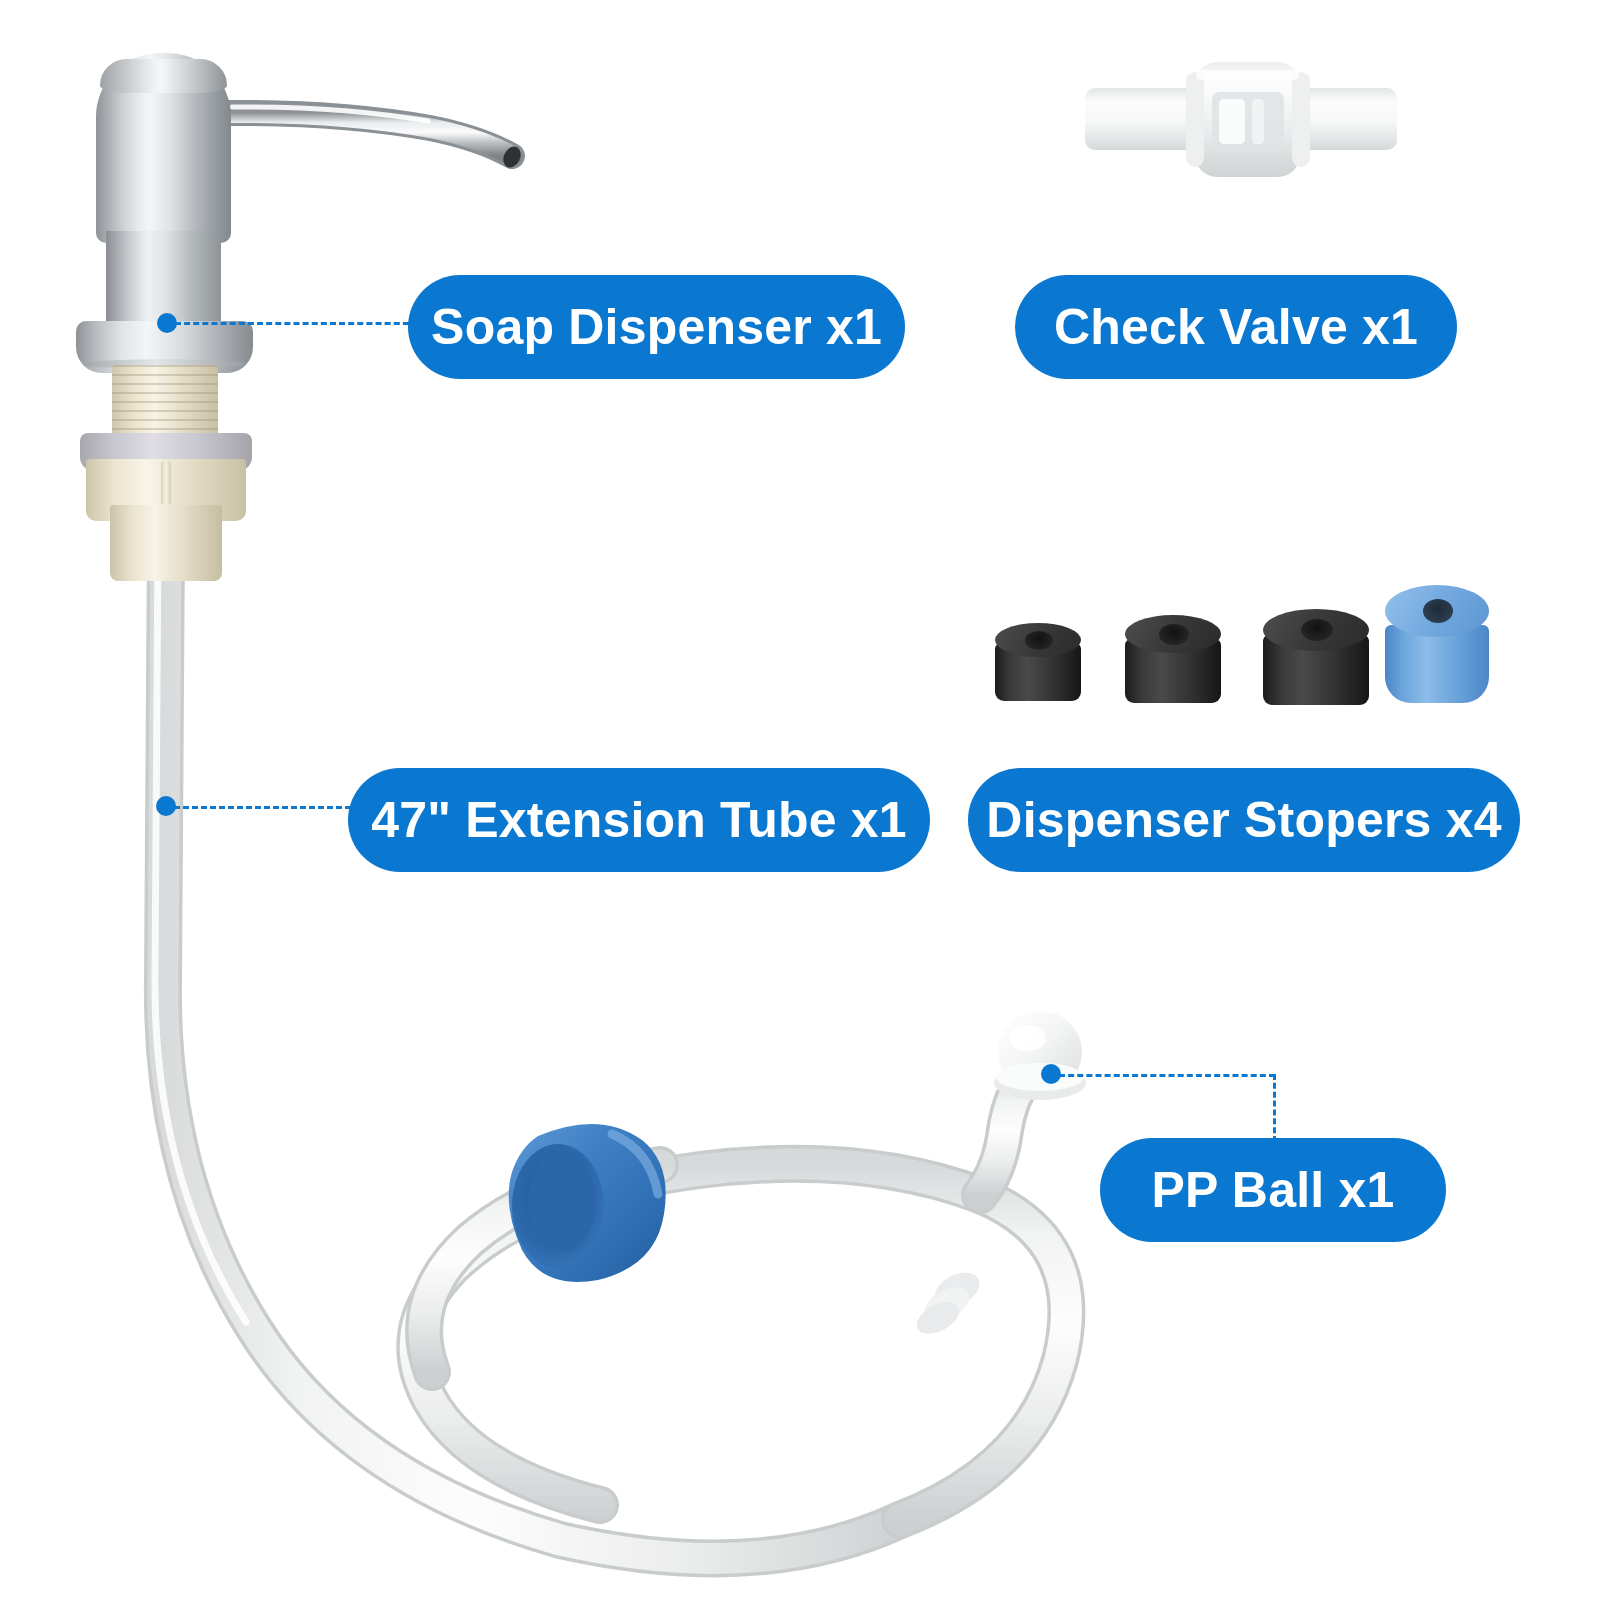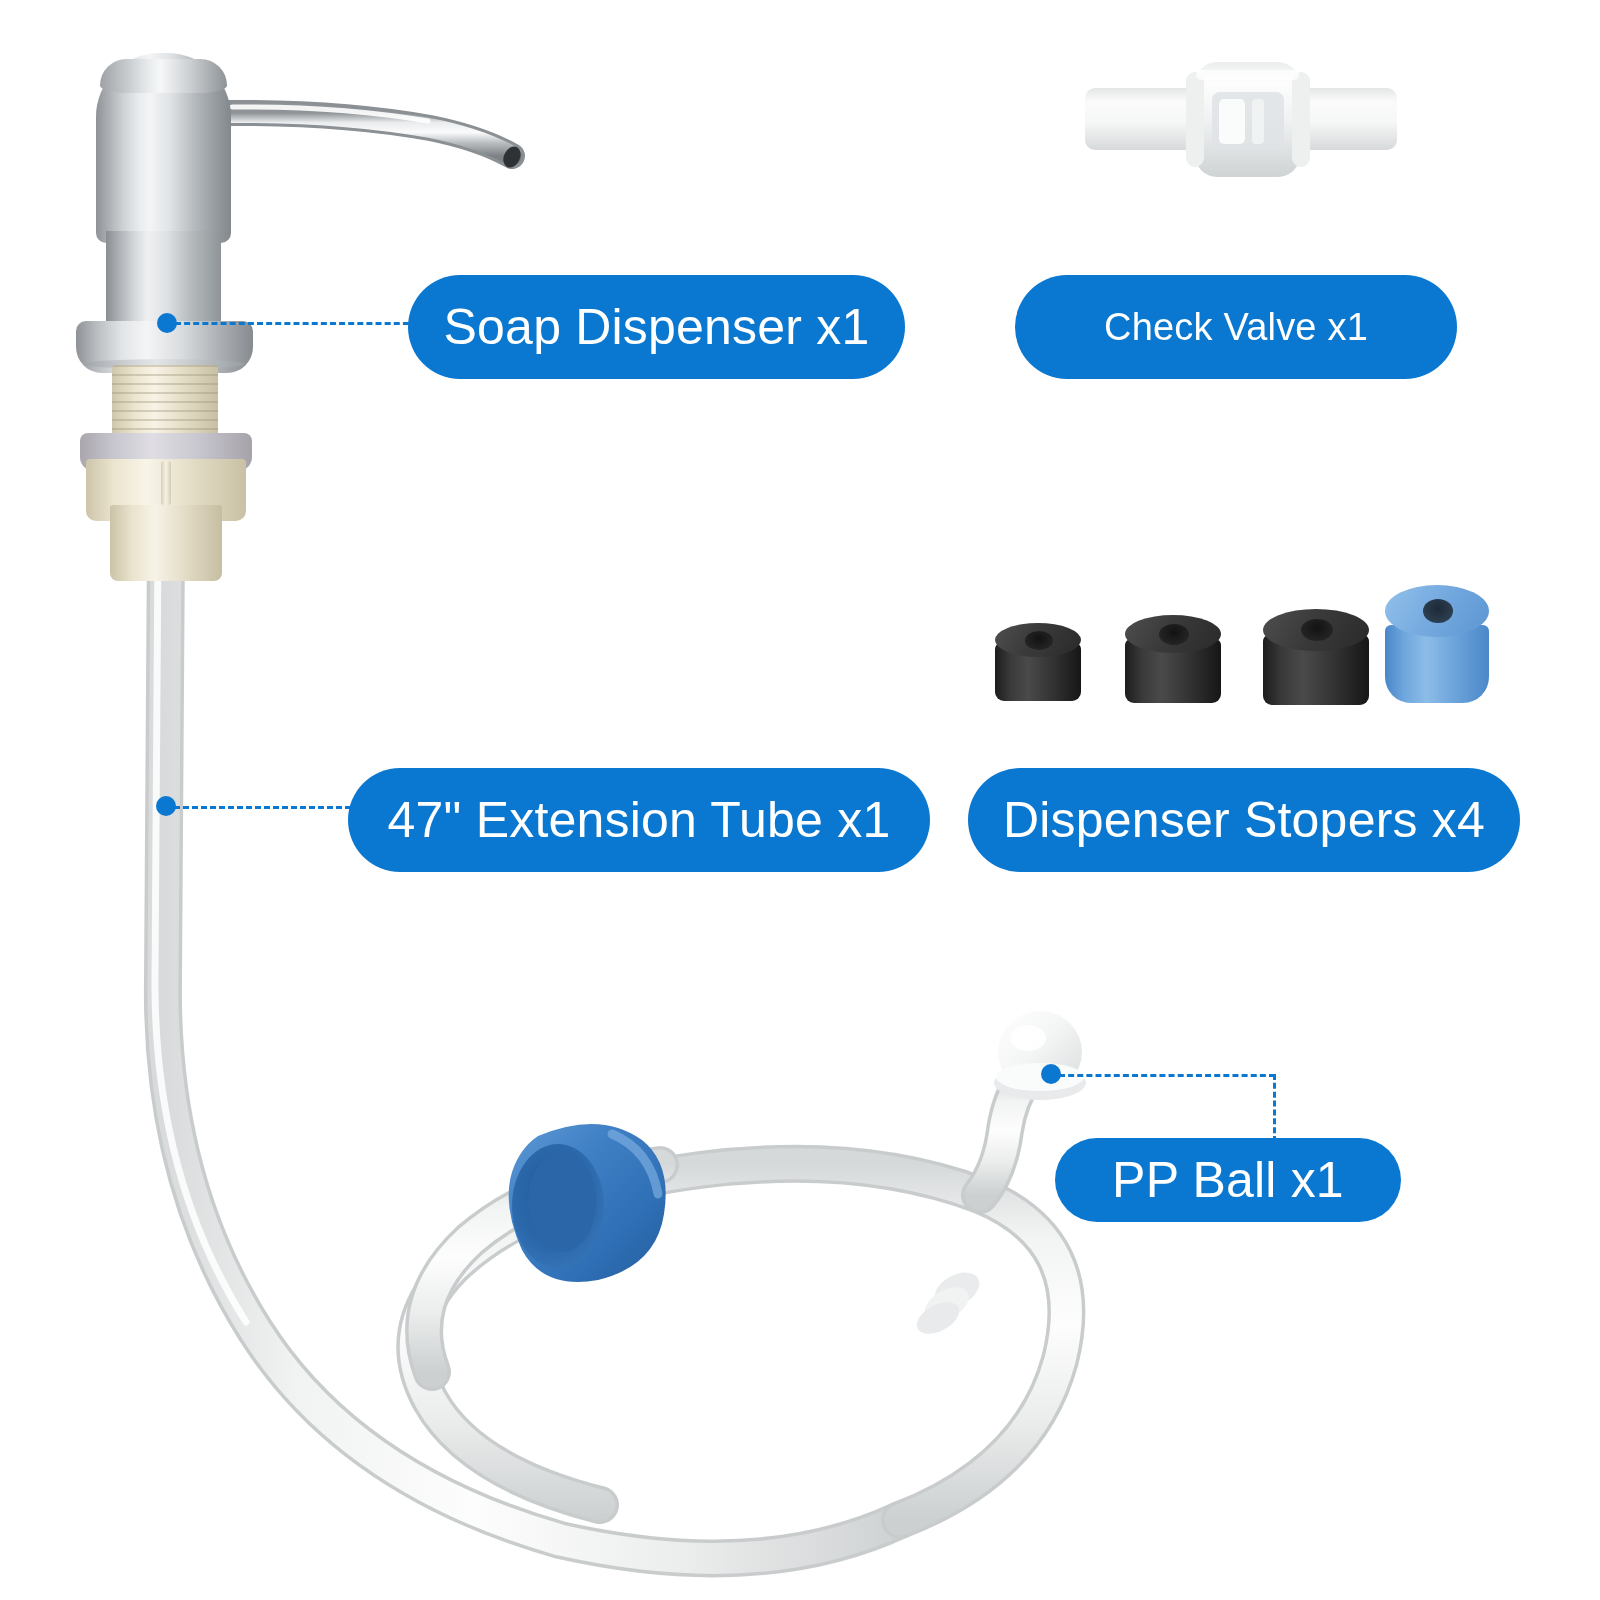--- a/index.html
+++ b/index.html
@@ -11,31 +11,31 @@
   }
   #stage{position:relative;width:1600px;height:1600px;background:#fff;}
 
   
   .pill{
     position:absolute;
     display:flex;align-items:center;justify-content:center;
     background:var(--accent,#0a78d0);
     color:#fff;
     border-radius:9999px;
-    font-weight:normal;
+    font-weight:bold;
     letter-spacing:.2px;
     white-space:nowrap;
     box-sizing:border-box;
     padding:0 34px;
   }
   .pill-soap      {left:408px; top:275px;  width:497px; height:104px; font-size:50px;}
-  .pill-valve     {left:1015px;top:275px;  width:442px; height:104px; font-size:38px;}
+  .pill-valve     {left:1015px;top:275px;  width:442px; height:104px; font-size:50px;}
   .pill-tube      {left:348px; top:768px;  width:582px; height:104px; font-size:50px;}
   .pill-stoppers  {left:968px; top:768px;  width:552px; height:104px; font-size:50px;}
-  .pill-ppball    {left:1055px;top:1138px; width:346px; height:84px; font-size:50px;}
+  .pill-ppball    {left:1100px;top:1138px; width:346px; height:104px; font-size:50px;}
 
   
   .leader-dot{
     position:absolute;width:20px;height:20px;border-radius:50%;
     background:var(--accent,#0a78d0);
   }
   .leader-h{
     position:absolute;height:0;
     border-top:3px dashed var(--accent,#0a78d0);
   }

